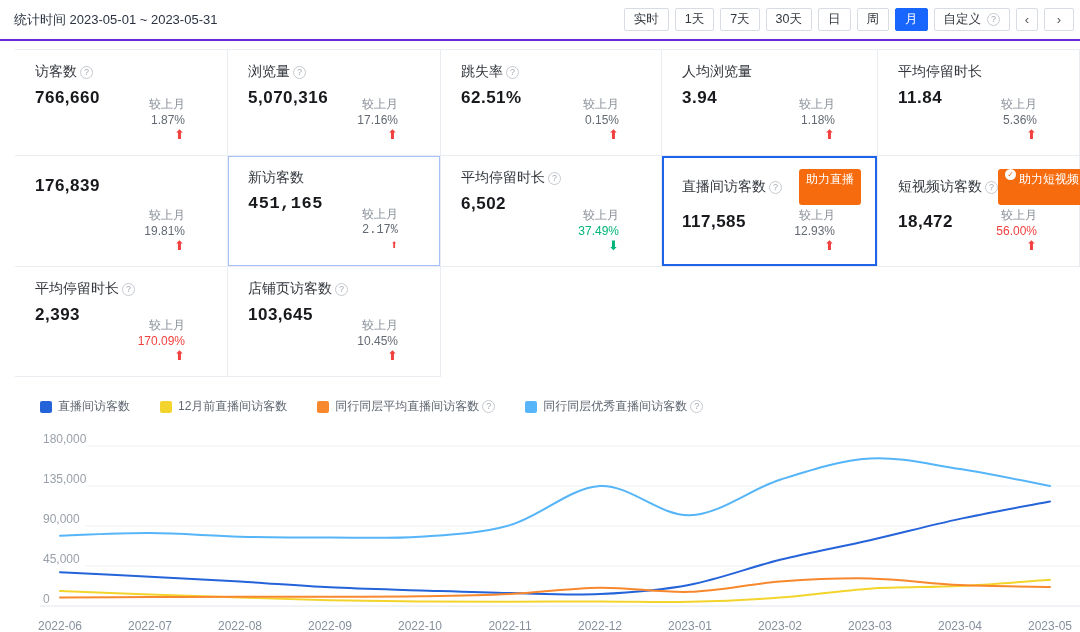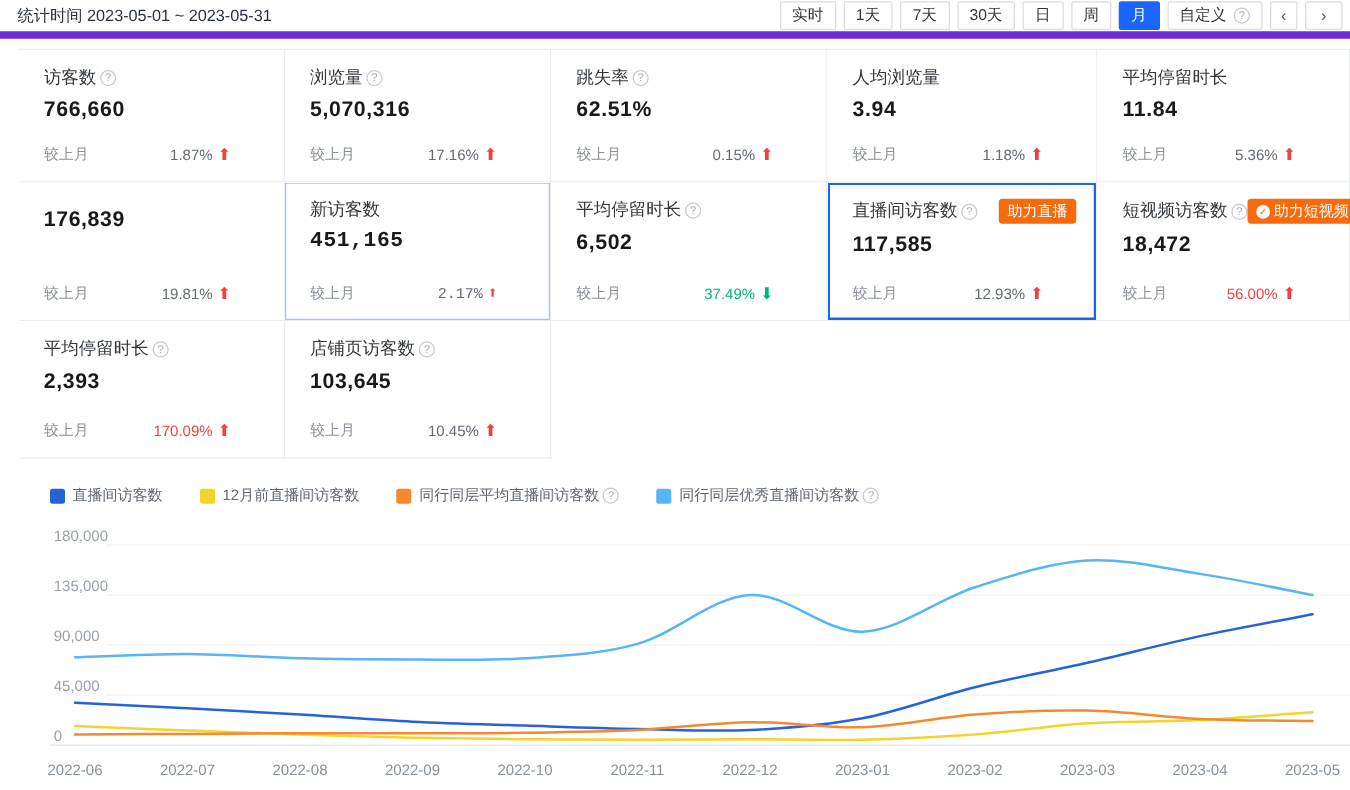--- a/index.html
+++ b/index.html
@@ -1,19 +1,19 @@
 <!DOCTYPE html>
 <html><head>
 <meta charset="utf-8">
 <style>
   * { margin:0; padding:0; box-sizing:border-box; }
   html,body { width:1080px; height:632px; overflow:hidden; background:#fff;
     font-family:"Liberation Sans","DejaVu Sans",sans-serif; }
   
-  .topbar { height:31px; border-bottom:6px solid #6d28d9; display:flex; align-items:center;
+  .topbar { height:41px; border-bottom:2px solid #6d28d9; display:flex; align-items:center;
     padding:0 6px 0 14px; background:#fff; }
   .stat-label { font-size:13px; color:#2b3240; }
   .tb-right { margin-left:auto; display:flex; align-items:flex-end; }
   .tb-btn { height:23px; line-height:21px; padding:0 9px; border:1px solid #d8dce3; border-radius:2px;
     font-size:12.5px; color:#33373d; background:#fff; margin-left:6px; cursor:pointer; display:flex;
     align-items:center; gap:3px; white-space:nowrap; }
   .tb-btn.active { background:#1966ff; border-color:#1966ff; color:#fff; }
   .tb-btn.nav { width:22px; padding:0; justify-content:center; color:#555; font-size:13px; }
   .tb-btn.clipped { width:30px; }
   
@@ -22,27 +22,27 @@
   .m-card { position:relative; padding:13px 10px 0 20px; border-right:1px solid #e9edf2;
     border-bottom:1px solid #e9edf2; background:#fff; }
   .m-card.row1 { border-top:1px solid #e9edf2; }
   .m-card.sel-light { box-shadow:inset 0 0 0 1px #a6c1f7;font-family:Liberation Mono, monospace; }
   .m-card.sel-strong { box-shadow:inset 0 0 0 2px #1f63e8; }
   .m-title { display:flex; align-items:center; font-size:14px; color:#33373d; }
   .m-title .lbl { white-space:nowrap; }
   .qicon { width:13px; height:13px; border:1px solid #c6cad1; border-radius:50%; color:#a6abb3;
     font-size:9px; line-height:11px; text-align:center; margin-left:3px; flex:none; }
   .badge { margin-left:auto; margin-right:6px; background:#f76b0f; color:#fff; font-size:12px;
-    height:20px; line-height:20px; padding:0 7px; border-radius:3px; display:flex; align-items:center;
+    height:36px; line-height:20px; padding:0 7px; border-radius:3px; display:flex; align-items:flex-start;
     gap:3px; white-space:nowrap; cursor:pointer; }
   .badge .shield { width:11px; height:11px; background:#fff; border-radius:50%; color:#f76b0f;
     font-size:8px; line-height:11px; text-align:center; font-weight:bold; }
   .m-value { margin-top:7px; font-size:17px; font-weight:bold; color:#17191c; letter-spacing:0.5px; }
-  .m-cmp { position:absolute; left:20px; right:42px; bottom:13px; display:flex; align-items:center;
-    font-size:12px; color:#8a9099; }
+  .m-cmp { position:absolute; left:20px; right:42px; bottom:13px; display:flex; align-items:flex-end;
+    font-size:12px; color:#8a9099;flex-direction:column; }
   .m-cmp .pct { margin-left:auto; color:#646a73; }
   .m-cmp .pct.red { color:#f0413e; }
   .m-cmp .pct.green { color:#00b578; }
   .m-cmp .arrow { font-size:13px; margin-left:4px; }
   .m-cmp .arrow.up { color:#f0413e; }
   .m-cmp .arrow.down { color:#00b578; }
   
   .legend { margin:21px 0 0 40px; display:flex; align-items:center; gap:30px; }
   .lg-item { display:flex; align-items:center; font-size:12px; color:#5f6670; cursor:pointer; }
   .lg-sq { width:12px; height:12px; border-radius:2px; margin-right:6px; }

